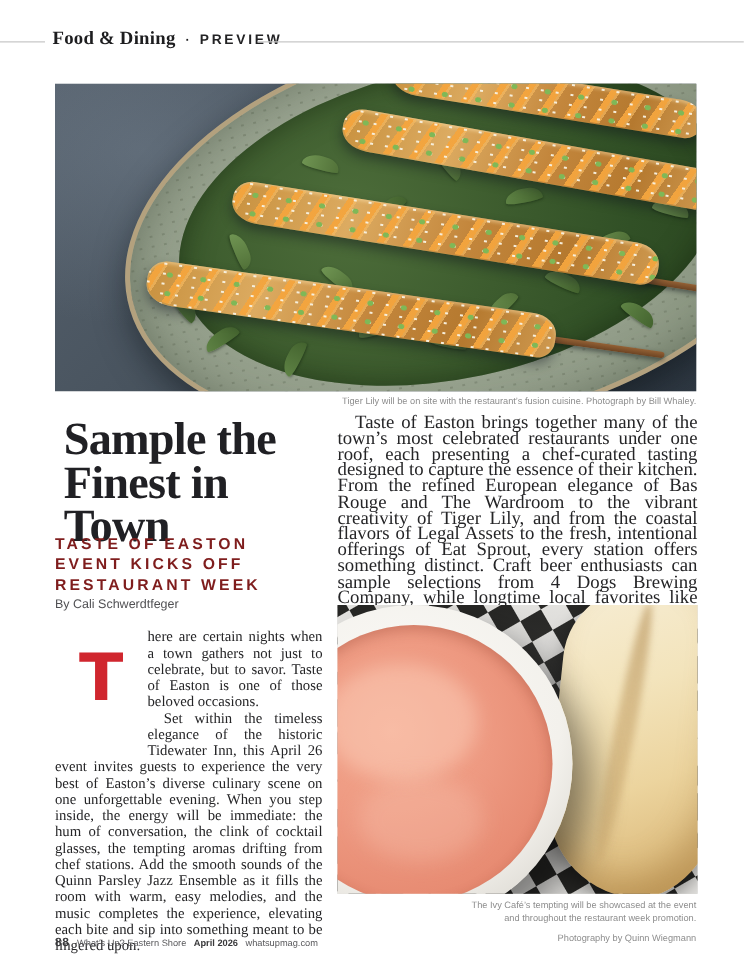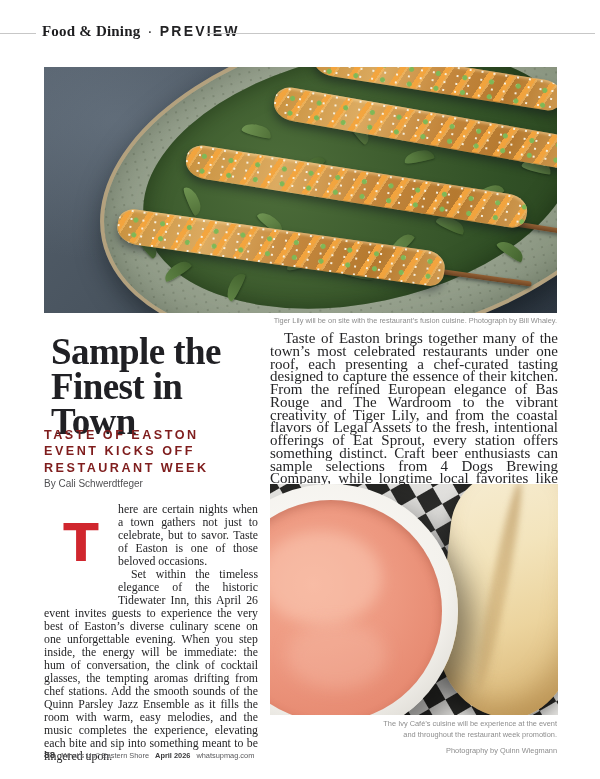--- a/index.html
+++ b/index.html
@@ -7,21 +7,21 @@
         font-family:"Liberation Serif",serif;color:#2a2a2c;}
 
   
   .kicker{position:absolute;left:0;top:22px;width:600px;height:20px;}
   .rule{position:absolute;top:11px;height:1px;background:#c7c7c7;}
   .rule-left{left:0;width:36px;}
   .rule-right{left:206px;right:5px;}
   .kicker-text{position:absolute;left:42px;top:0;white-space:nowrap;}
   .kicker-serif{font-family:"Liberation Serif",serif;font-weight:700;font-size:15px;color:#1d1d1f;letter-spacing:.2px;}
   .kicker-dot{font-family:"Liberation Sans",sans-serif;font-weight:700;font-size:10px;color:#1d1d1f;margin:0 4px;}
-  .kicker-sans{font-family:"Liberation Sans",sans-serif;font-weight:700;font-size:14px;letter-spacing:2.2px;color:#232325;}
+  .kicker-sans{font-family:"Liberation Sans",sans-serif;font-weight:700;font-size:11px;letter-spacing:2.2px;color:#232325;}
 
   
   .photo-top{position:absolute;left:44px;top:67px;width:513px;height:246px;overflow:hidden;
      background:
        radial-gradient(ellipse 300px 200px at 14% 22%, rgba(140,155,170,.28), transparent 70%),
        radial-gradient(ellipse 260px 180px at 85% 90%, rgba(20,28,36,.35), transparent 70%),
        linear-gradient(135deg,#55606c 0%,#49545f 40%,#3d4853 75%,#353f4a 100%);}
   .platter{position:absolute;left:52px;top:-42px;width:545px;height:308px;transform:rotate(-12deg);
      border-radius:50%;border:4px solid #b3a17e;
      background-image:radial-gradient(rgba(90,100,80,.32) 1px, transparent 1.4px),
@@ -170,21 +170,21 @@
     <div class="cloth-shade"></div>
     <div class="bread"></div>
     <div class="bowl">
       <div class="soup">
         <div class="soup-swirl"></div>
         <div class="soup-swirl2"></div>
       </div>
     </div>
   </div>
   <div class="caption caption-bottom">
-    <div>The Ivy Café’s cuisine will be experience at the event</div>
+    <div>The Ivy Café’s tempting will be showcased at the event</div>
     <div>and throughout the restaurant week promotion.</div>
   </div>
   <div class="photo-credit">Photography by Quinn Wiegmann</div>
 
   <div class="footer">
     <span class="pagenum">88</span>
     <span>What’s Up? Eastern Shore</span>
     <span class="bold">April 2026</span>
     <span>whatsupmag.com</span>
   </div>

